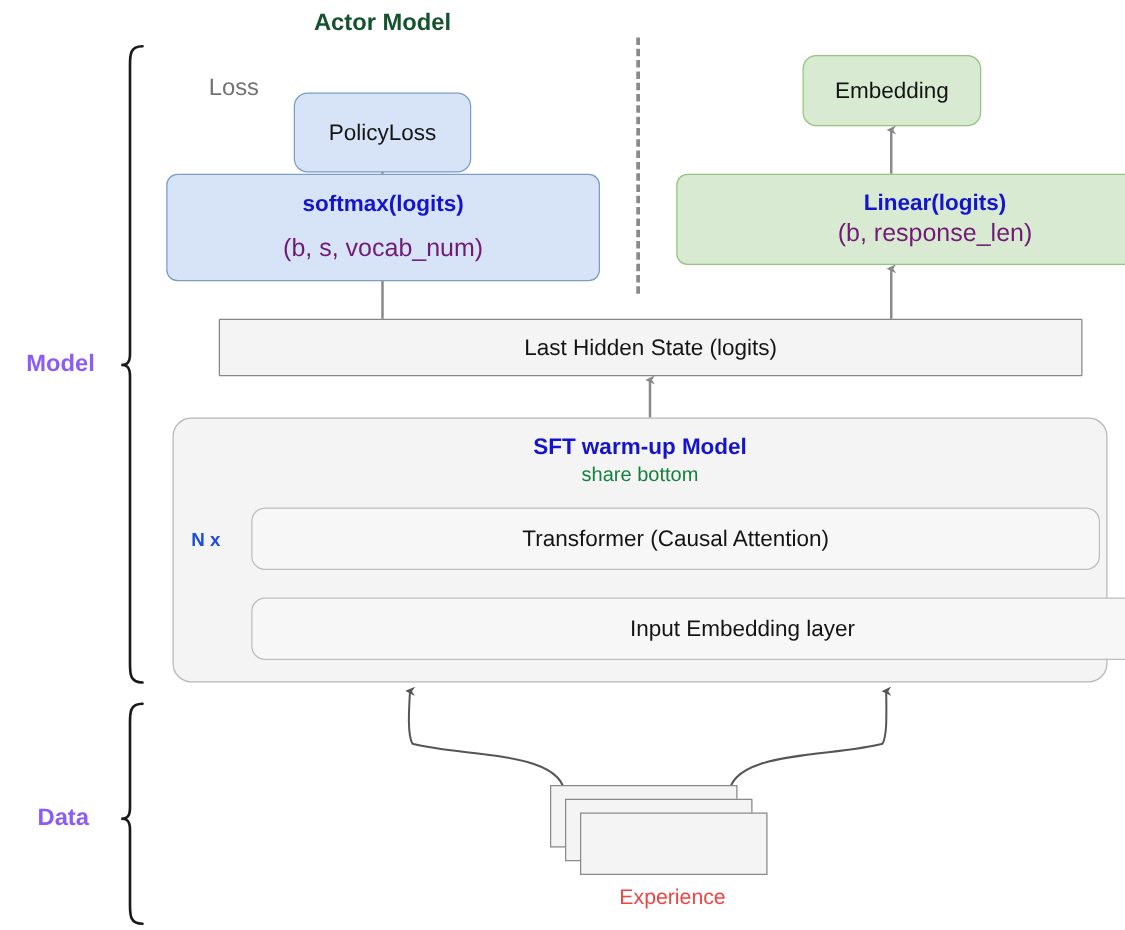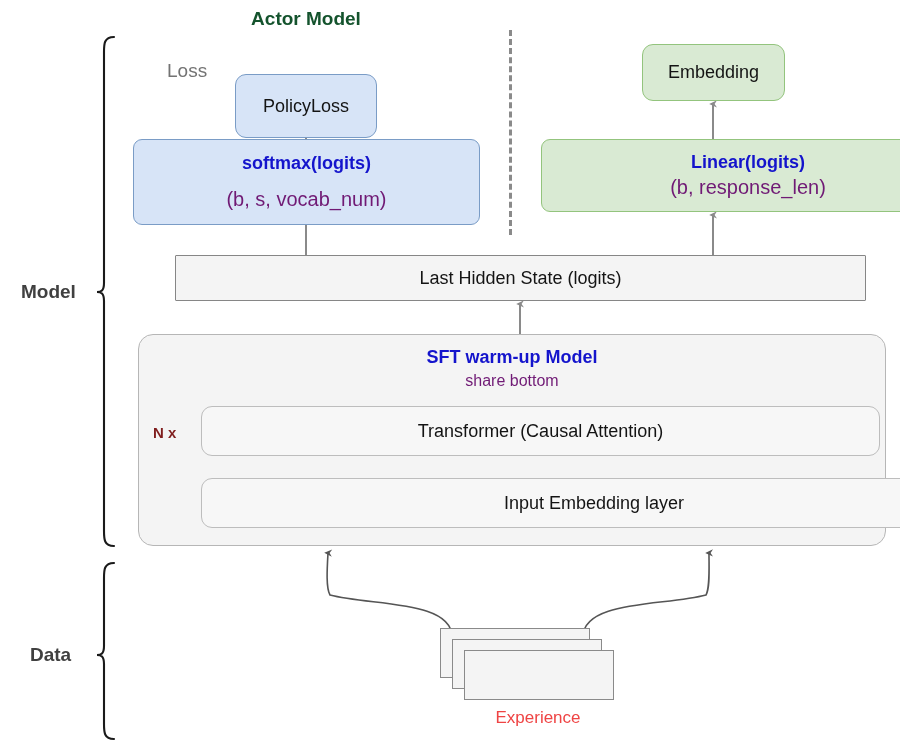--- a/index.html
+++ b/index.html
@@ -71,48 +71,48 @@
     white-space: nowrap;
   }
   .plain-label {
     position: absolute;
     color: #737373;
     font-size: 19px;
     white-space: nowrap;
   }
   .bracket-label {
     position: absolute;
-    color: #404040;
+    color: #8b5cf6;
     font-size: 19px;
     font-weight: bold;
     white-space: nowrap;
     text-align: right;
   }
   .box-title {
     font-size: 18px;
     color: #141414;
   }
   .emph-blue {
     font-size: 18px;
     font-weight: bold;
     color: #1414cc;
   }
   .sub-grey {
     font-size: 20px;
     color: #701a75;
   }
   .sub-muted {
     font-size: 16px;
-    color: #701a75;
+    color: #15803d;
   }
   .nx-label {
     position: absolute;
     font-size: 15px;
     font-weight: bold;
-    color: #7f1d1d;
+    color: #1d4ed8;
     white-space: nowrap;
   }
   .caption {
     position: absolute;
     font-size: 17px;
     color: #ef4444;
     white-space: nowrap;
     text-align: center;
   }
 

